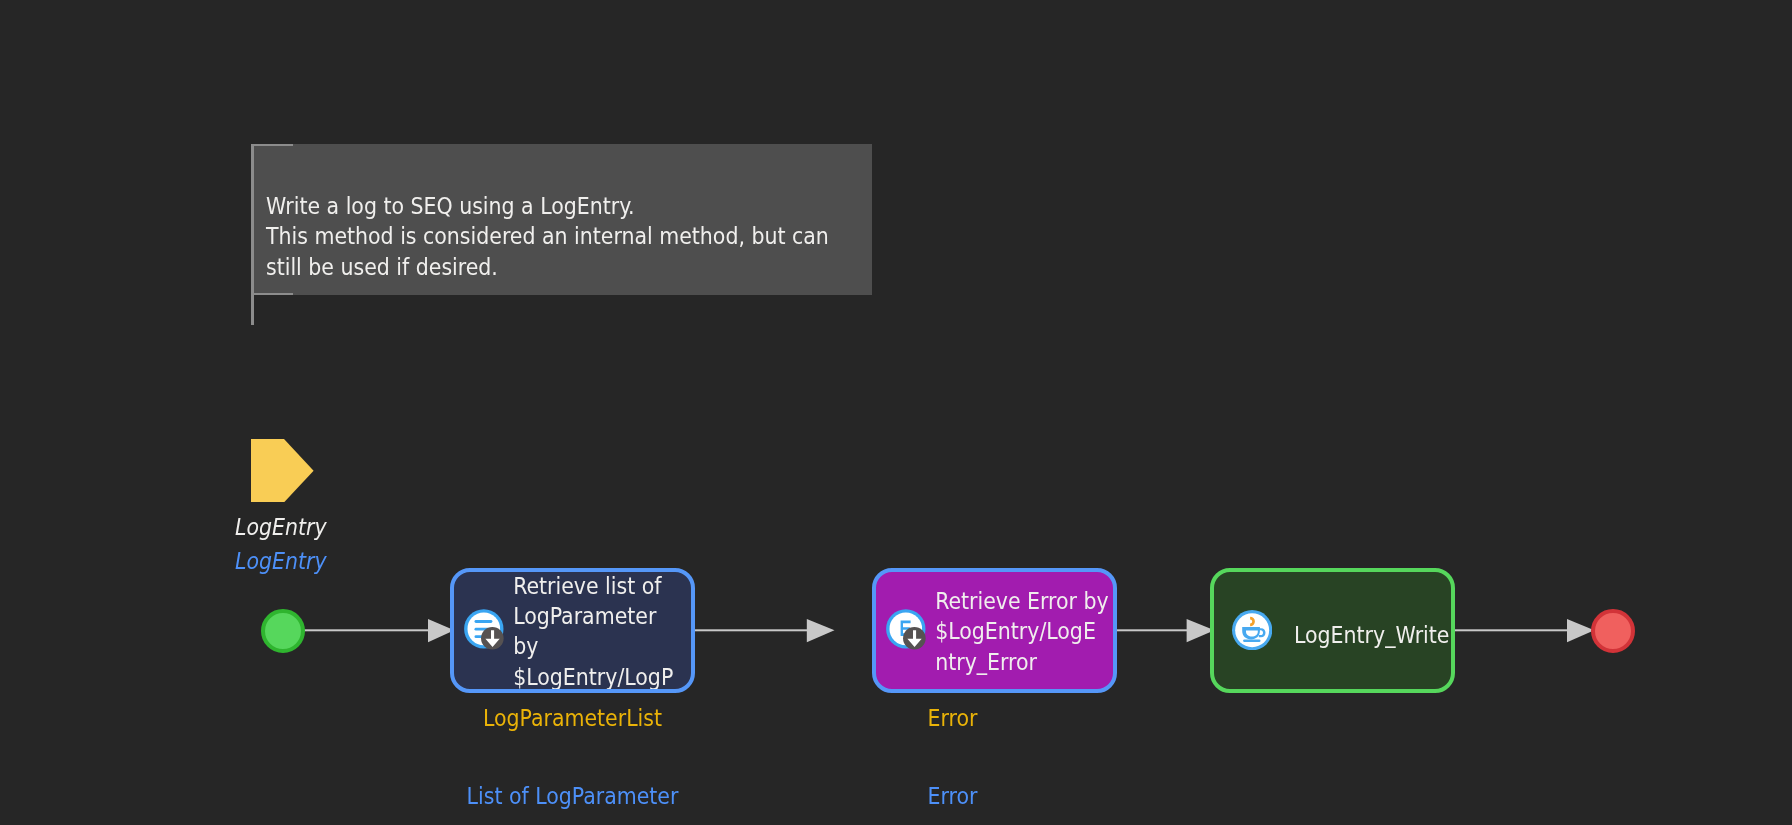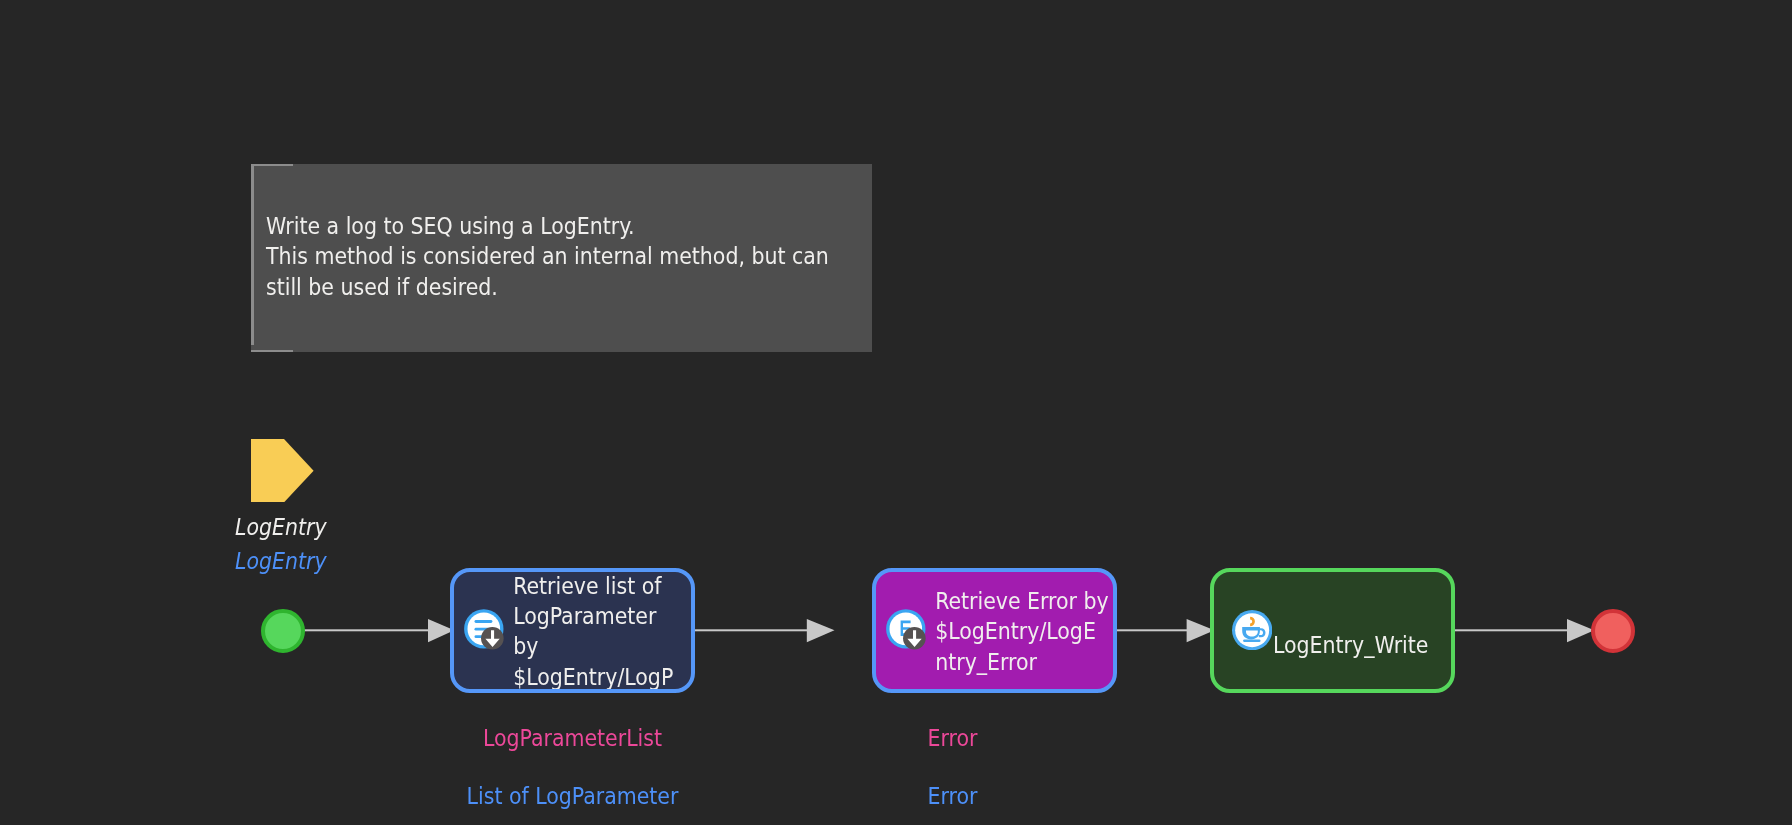--- a/index.html
+++ b/index.html
@@ -4,21 +4,21 @@
 <title>Flow</title>
 <style>
   html,body{margin:0;padding:0;}
   body{width:1792px;height:825px;background:#262626;overflow:hidden;
        font-family:"DejaVu Sans",sans-serif;font-stretch:condensed;
        -webkit-font-smoothing:antialiased;}
   #canvas{position:relative;width:1792px;height:825px;background:#262626;}
   .abs{position:absolute;}
 
   
-  #comment{left:251px;top:164px;width:620.5px;height:188px;background:#4e4e4e;box-sizing:border-box;}
+  #comment{left:251px;top:144px;width:620.5px;height:151px;background:#4e4e4e;box-sizing:border-box;}
   #comment .bar{position:absolute;left:0px;top:0px;width:2.6px;height:180.5px;background:#8c8c8c;}
   #comment .tick-t{position:absolute;left:0px;top:0px;width:42px;height:2.4px;background:#8c8c8c;}
   #comment .tick-b{position:absolute;left:0px;bottom:0px;width:42px;height:2.4px;background:#8c8c8c;}
   #comment .txt{position:absolute;left:15px;top:47px;width:600px;color:#f0efed;
        font-size:22.8px;line-height:30.4px;white-space:pre;}
 
   
   #param{left:251px;top:439px;width:62.6px;height:63.4px;}
   #param svg{display:block;}
   .plabel{position:absolute;font-size:22.8px;line-height:1;white-space:nowrap;font-style:italic;}
@@ -27,23 +27,23 @@
   .endpoint{border-radius:50%;box-sizing:border-box;}
   #startnode{left:260.8px;top:608.6px;width:44px;height:44px;background:#56d75c;border:4.2px solid #2fb52f;}
   #endnode{left:1590.8px;top:608.6px;width:44px;height:44px;background:#f0605e;border:4.2px solid #d23338;}
 
   
   .node{box-sizing:border-box;border-radius:20px;border:4.5px solid;height:124.5px;top:568px;overflow:hidden;display:flex;align-items:center;}
   .node .ico{position:absolute;left:10.3px;top:37.4px;width:40.3px;height:40.3px;}
   .node .ttl{position:relative;top:1.2px;margin-left:59.2px;width:166px;color:#f0efed;flex:0 0 auto;
        font-size:22.8px;line-height:30.2px;word-break:break-word;overflow:hidden;}
   .node.single .ico{left:17.7px;top:38.0px;}
-  .node.single .ttl{margin-left:59px;width:auto;white-space:nowrap;position:relative;top:15px;text-align:center;}
+  .node.single .ttl{margin-left:80px;width:auto;white-space:nowrap;position:relative;top:5px;text-align:center;}
   .nlabel{position:absolute;text-align:center;font-size:22.8px;line-height:34px;white-space:nowrap;}
-  .nm{color:#ec4899;margin-top:20px;}
+  .nm{color:#eab308;}
   .ty{color:#4d90f8;margin-top:44px;}
 </style>
 </head>
 <body>
 
 <div id="canvas">
 
   <div class="abs" id="comment">
     <div class="bar"></div>
     <div class="tick-t"></div>

